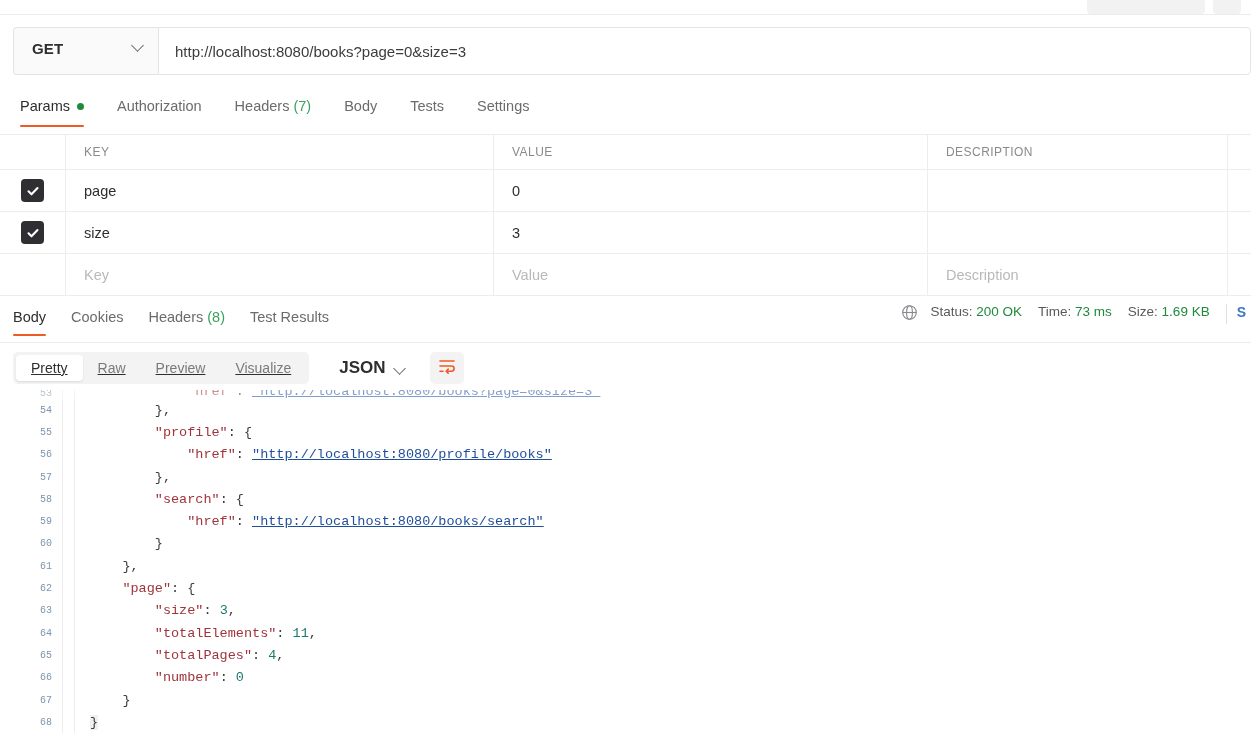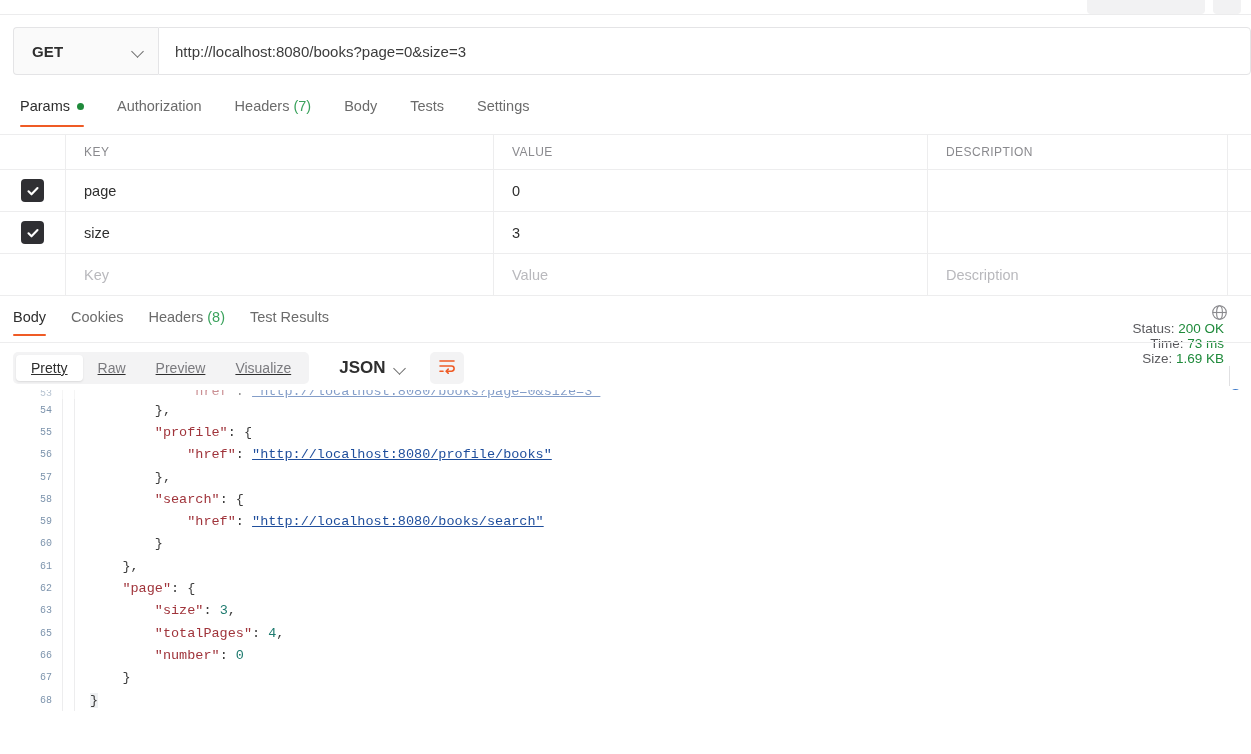--- a/index.html
+++ b/index.html
@@ -18,22 +18,22 @@
     background:#f2f2f3; border-radius:4px; }
   .ghost-btn-b { position:absolute; right:10px; top:-8px; width:28px; height:22px;
     background:#f2f2f3; border-radius:4px; }
   .top-strip-line { position:absolute; left:0; top:14px; width:1251px; height:1px; background:#ececed; }
 
   
   .urlbar-row { position:absolute; left:0; top:24px; width:1251px; height:56px; }
   .url-wrap { position:absolute; left:13px; top:3px; right:0; height:48px;
     display:flex; align-items:stretch; }
   .method-box { width:145px; background:#fafafa; border:1px solid #e4e4e6;
-    border-right:none; border-radius:4px 0 0 4px; display:flex; align-items:center;
-    justify-content:space-between; padding:0 14px 0 18px; }
+    border-right:none; border-radius:4px 0 0 4px; display:flex; align-items:flex-start;
+    justify-content:space-between; padding:12px 14px 0 18px; }
   .method-label { font-size:15px; font-weight:600; color:#2e2e2e; letter-spacing:.2px; }
   .caret { width:11px; height:11px; position:relative; }
   .caret::after { content:""; position:absolute; left:0; top:1px; width:8px; height:8px;
     border-right:1.6px solid #6b6b6b; border-bottom:1.6px solid #6b6b6b;
     transform:rotate(45deg); }
   .url-box { flex:1; background:#fff; border:1px solid #e4e4e6; border-radius:0 4px 4px 0;
     display:flex; align-items:center; padding:0 16px; min-width:0; }
   .url-text { font-size:15px; color:#3c3c3c; white-space:nowrap; overflow:hidden; }
 
   
@@ -73,22 +73,22 @@
   
   .resp-tabs { position:absolute; left:0; top:298px; width:1251px; height:45px;
     display:flex; align-items:flex-start; padding-left:13px; }
   .resp-tabs::after { content:""; position:absolute; left:0; bottom:0; width:1251px;
     height:1px; background:#ededee; }
   .restab { position:relative; height:37px; display:flex; align-items:center;
     font-size:14.5px; color:#6b6b6b; margin-right:25px; white-space:nowrap; }
   .restab.active { color:#2e2e2e; }
   .restab.active::after { content:""; position:absolute; left:0; right:0; bottom:-1px;
     height:2.5px; background:#ef5b25; border-radius:2px; }
-  .resp-meta { position:absolute; right:11px; top:6px; display:flex; align-items:flex-end;
-    font-size:13.5px; white-space:nowrap;flex-direction:column; }
+  .resp-meta { position:absolute; right:5px; top:6px; display:flex; align-items:flex-start;
+    font-size:13.5px; white-space:nowrap; }
   .globe { margin-right:12px; display:flex; align-items:center; }
   .meta-item { margin-right:16px; color:#5a5a5e; }
   .meta-val { color:#1f8a3b; }
   .meta-div { width:1px; height:20px; background:#e0e0e2; margin:0 10px 0 0; }
   .save-s { color:#3a78c9; font-size:14px; font-weight:600; }
 
   
   .fmtbar { position:absolute; left:0; top:346px; width:1251px; height:44px;
     display:flex; align-items:center; padding-left:13px; }
   .seg { display:flex; background:#f3f3f4; border-radius:5px; height:32px;
@@ -346,20 +346,26 @@
           <div class="gut2"></div>
           <div class="ctext"><span class="k-punc">    </span><span class="k-key">"page"</span><span class="k-punc">: {</span></div>
         </div>
         <div class="cline">
           <div class="lno">63</div>
           <div class="gut1"></div>
           <div class="gut2"></div>
           <div class="ctext"><span class="k-punc">        </span><span class="k-key">"size"</span><span class="k-punc">: </span><span class="k-num">3</span><span class="k-punc">,</span></div>
         </div>
         <div class="cline">
+          <div class="lno">64</div>
+          <div class="gut1"></div>
+          <div class="gut2"></div>
+          <div class="ctext"><span class="k-punc">        </span><span class="k-key">"totalElements"</span><span class="k-punc">: </span><span class="k-num">11</span><span class="k-punc">,</span></div>
+        </div>
+        <div class="cline">
           <div class="lno">65</div>
           <div class="gut1"></div>
           <div class="gut2"></div>
           <div class="ctext"><span class="k-punc">        </span><span class="k-key">"totalPages"</span><span class="k-punc">: </span><span class="k-num">4</span><span class="k-punc">,</span></div>
         </div>
         <div class="cline">
           <div class="lno">66</div>
           <div class="gut1"></div>
           <div class="gut2"></div>
           <div class="ctext"><span class="k-punc">        </span><span class="k-key">"number"</span><span class="k-punc">: </span><span class="k-num">0</span></div>

